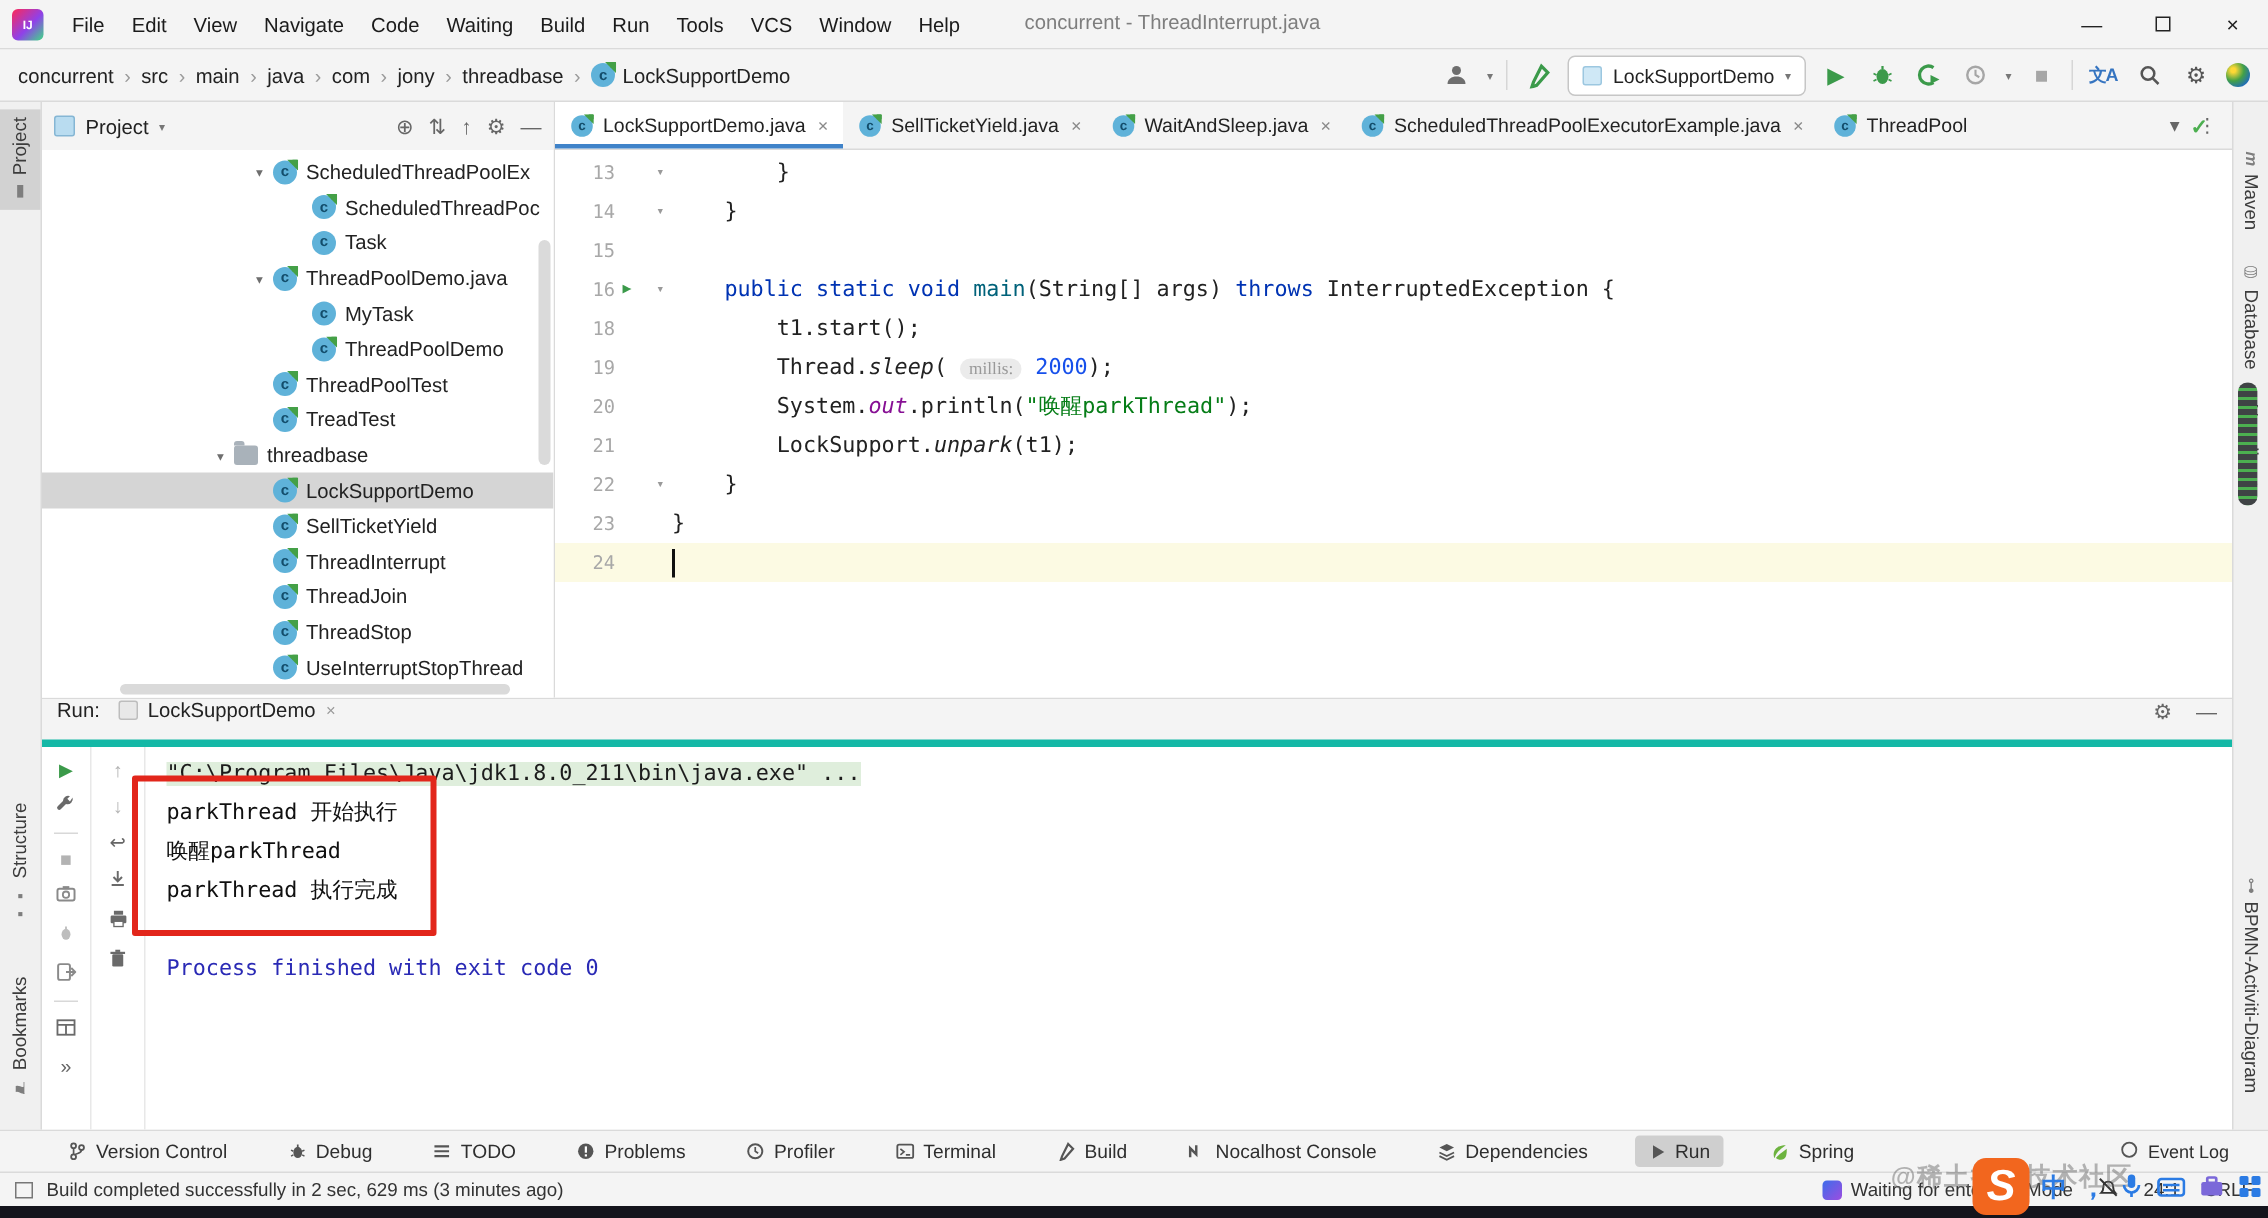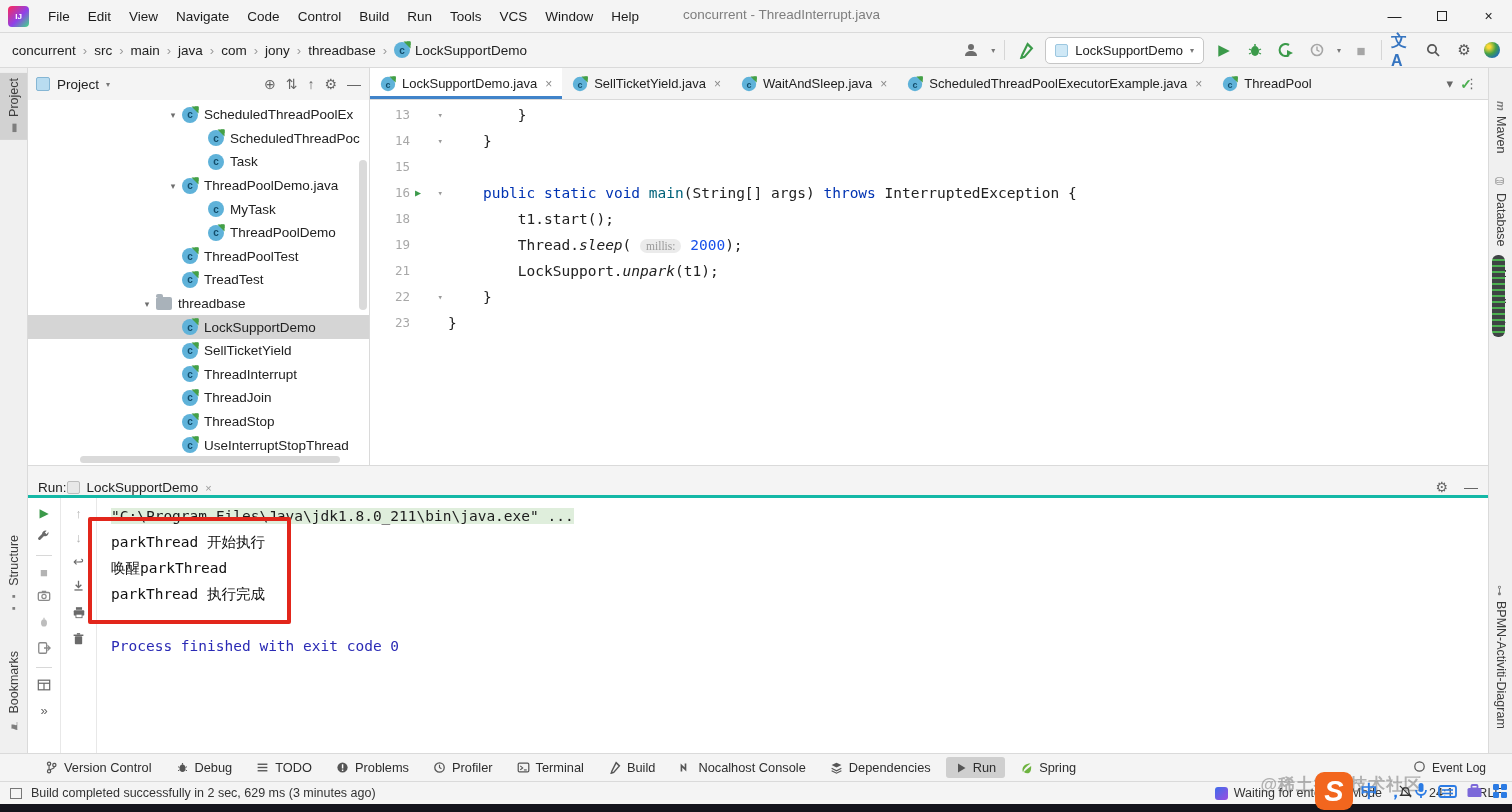--- a/index.html
+++ b/index.html
@@ -22,21 +22,21 @@
 .crumb{color:#222}.crumb.first{font-weight:normal}
 .bsep{color:#9B9B9B;font-size:13px}
 .crumb-class{display:flex;align-items:center;gap:5px}
 .nav-right{margin-left:auto;display:flex;align-items:center;gap:9px}
 .tool-sep{width:1px;height:20px;background:#D6D6D6}
 .run-config{height:27px;background:#fff;border:1px solid #C6C6C6;border-radius:5px;display:flex;align-items:center;gap:7px;padding:0 9px;font-size:13px}
 .mini-app-icon{width:13px;height:13px;background:#CFE8F6;border:1px solid #9CC7E0;border-radius:2px}
 .tbi{display:flex;align-items:center;justify-content:center;width:22px;height:22px;font-size:15px;color:#555}
 .tbi.green{color:#3B9A4A}
 .tbi.gray{color:#A6A6A6}
-.translate{color:#3574C0;font-size:16px;font-weight:bold;letter-spacing:-1px}
+.translate{color:#3574C0;font-size:12px;font-weight:bold;letter-spacing:-1px}
 .sphere{width:16px;height:16px;border-radius:50%;background:radial-gradient(circle at 30% 30%,#FDD835 10%,#43A047 45%,#1E6AC0 80%)}
 .ddv{font-size:8px;color:#777}
 
 
 .workspace{display:flex;height:685px}
 .lstripe{width:28px;background:#F0F0F0;border-right:1px solid #DADADA;position:relative;flex:none}
 .rstripe{width:24px;background:#F0F0F0;border-left:1px solid #DADADA;position:relative;flex:none}
 .vlabel{position:absolute;left:0;width:100%;writing-mode:vertical-rl;font-size:12.5px;color:#3c3c3c;display:flex;align-items:center;gap:5px;padding:5px 0}
 .vlabel.flip{transform:rotate(180deg)}
 .vlabel .mini{font-size:11px;color:#7E7E7E}
@@ -80,40 +80,40 @@
 .cl.caret-line{background:#FCFAE3}
 .cl .txt{flex:1}
 .tk-k{color:#0033B3}.tk-m{color:#00627A}.tk-s{color:#067D17}.tk-n{color:#1750EB}
 .tk-f{color:#871094;font-style:italic}.tk-i{font-style:italic}
 .hint{background:#EBEBEB;color:#999;border-radius:7px;padding:1px 6px;font-size:11.5px;font-family:Liberation Serif, serif}
 .cursor{display:inline-block;width:2px;height:19px;background:#101010;vertical-align:middle}
 .inspect-ok{position:absolute;top:8px;right:16px;color:#4CAF50;font-size:14px;font-weight:bold}
 
 
 .run-panel{height:288px;flex:none;border-top:1px solid #DADADA;display:flex;flex-direction:column;background:#fff}
-.run-header{height:32px;flex:none;background:#F4F4F4;border-bottom:3px solid #14b8a6;display:flex;align-items:flex-end;padding:0 10px;}
+.run-header{height:32px;flex:none;background:#F4F4F4;border-bottom:5px solid #14b8a6;display:flex;align-items:flex-start;padding:0 10px;gap:12px}
 .run-label{font-size:13.5px;color:#222}
 .run-tab{display:flex;align-items:center;gap:7px;font-size:13.5px;color:#222}
 .console-icon{width:13px;height:13px;background:#E8E8E8;border:1px solid #BDBDBD;border-radius:2px}
 .run-header-right{margin-left:auto;display:flex;gap:16px;color:#666;font-size:14px}
 .run-body{flex:1;display:flex;position:relative;min-height:0}
 .rsA{width:33px;flex:none;border-right:1px solid #E8E8E8;display:flex;flex-direction:column;align-items:center;padding-top:9px;gap:10px}
 .rsB{width:36px;flex:none;border-right:1px solid #E8E8E8;display:flex;flex-direction:column;align-items:center;padding-top:9px;gap:11px;color:#666}
 .sdiv{width:16px;height:1px;background:#D8D8D8}
 .sicon{font-size:13px;color:#666;line-height:1}
 .sicon.green{color:#3B9A4A;font-size:12px}
 .sicon.gray{color:#B3B3B3}
 .console{flex:1;font-family:"DejaVu Sans Mono","Liberation Mono",monospace;font-size:14.5px;line-height:26px;padding:5px 0 0 14px;white-space:pre;overflow:hidden}
 .con-cmd{color:#1c1c1c;background:#DFEEDC}
 .con-out{color:#101010}
 .con-sys{color:#2A2AB5}
 .redbox{position:absolute;left:60px;top:19px;width:203px;height:107px;border:4px solid #E2261B;border-radius:2px;pointer-events:none}
 
 
-.bottom-bar{height:28px;background:#F4F4F4;border-top:1px solid #DADADA;display:flex;align-items:center;padding-left:36px;gap:6px}
+.bottom-bar{height:28px;background:#F4F4F4;border-top:1px solid #DADADA;display:flex;align-items:center;padding-left:36px;gap:22px}
 .bb-item{display:flex;align-items:center;gap:6px;padding:3px 9px;font-size:12.8px;color:#2e2e2e;border-radius:3px}
 .bb-item.active{background:#CFCFCF}
 .bb-item svg{display:block}
 .bb-right{margin-left:auto;display:flex;align-items:center;gap:6px;padding-right:26px;color:#2e2e2e;font-size:12px}
 .status-bar{height:23px;background:#F4F4F4;border-top:1px solid #DADADA;display:flex;align-items:center;padding:0 10px;font-size:12.5px;color:#333}
 .sb-left{display:flex;align-items:center;gap:9px}
 .sb-win{width:12px;height:11px;border:1.4px solid #777}
 .sb-right{margin-left:auto;display:flex;align-items:center;gap:16px}
 .devmode{display:flex;align-items:center;gap:6px}
 .dev-icon{width:13px;height:13px;border-radius:3px;background:linear-gradient(135deg,#3D6DEB,#9C4DE0)}
@@ -130,21 +130,21 @@
 <body>
 
 <div class="titlebar">
   <div class="idea-logo">IJ</div>
   <div class="menu" id="menu-container">
       <span class="menu-item">File</span>
       <span class="menu-item">Edit</span>
       <span class="menu-item">View</span>
       <span class="menu-item">Navigate</span>
       <span class="menu-item">Code</span>
-      <span class="menu-item">Control</span>
+      <span class="menu-item">Waiting</span>
       <span class="menu-item">Build</span>
       <span class="menu-item">Run</span>
       <span class="menu-item">Tools</span>
       <span class="menu-item">VCS</span>
       <span class="menu-item">Window</span>
       <span class="menu-item">Help</span>
     </div>
   <div class="win-title">concurrent - ThreadInterrupt.java</div>
   <div class="win-controls">
     <div class="wc">—</div>
@@ -380,23 +380,25 @@
             <span>⋮</span>
           </div>
         </div>
         <div class="editor" id="code">
             <div class="cl"><span class="num">13</span><span class="gm"><span class="fold">▾</span></span><span class="txt"><span>        }</span></span></div>
             <div class="cl"><span class="num">14</span><span class="gm"><span class="fold">▾</span></span><span class="txt"><span>    }</span></span></div>
             <div class="cl"><span class="num">15</span><span class="gm"></span><span class="txt"></span></div>
             <div class="cl"><span class="num">16</span><span class="gm"><span class="runbtn">▶</span><span class="fold">▾</span></span><span class="txt"><span>    </span><span class="tk-k">public</span><span> </span><span class="tk-k">static</span><span> </span><span class="tk-k">void</span><span> </span><span class="tk-m">main</span><span>(String[] args) </span><span class="tk-k">throws</span><span> InterruptedException {</span></span></div>
             <div class="cl"><span class="num">18</span><span class="gm"></span><span class="txt"><span>        t1.start();</span></span></div>
             <div class="cl"><span class="num">19</span><span class="gm"></span><span class="txt"><span>        Thread.</span><span class="tk-i">sleep</span><span>( </span><span class="hint">millis:</span><span> </span><span class="tk-n">2000</span><span>);</span></span></div>
+            <div class="cl"><span class="num">20</span><span class="gm"></span><span class="txt"><span>        System.</span><span class="tk-f">out</span><span>.println(</span><span class="tk-s">"唤醒parkThread"</span><span>);</span></span></div>
             <div class="cl"><span class="num">21</span><span class="gm"></span><span class="txt"><span>        LockSupport.</span><span class="tk-i">unpark</span><span>(t1);</span></span></div>
             <div class="cl"><span class="num">22</span><span class="gm"><span class="fold">▾</span></span><span class="txt"><span>    }</span></span></div>
             <div class="cl"><span class="num">23</span><span class="gm"></span><span class="txt"><span>}</span></span></div>
+            <div class="cl caret-line"><span class="num">24</span><span class="gm"></span><span class="txt"><span class="cursor"></span></span></div>
           </div>
         <div class="inspect-ok">✓</div>
       </div>
     </div>
 
     <div class="run-panel">
       <div class="run-header">
         <span class="run-label">Run:</span>
         <div class="run-tab">
           <span class="console-icon"></span>

